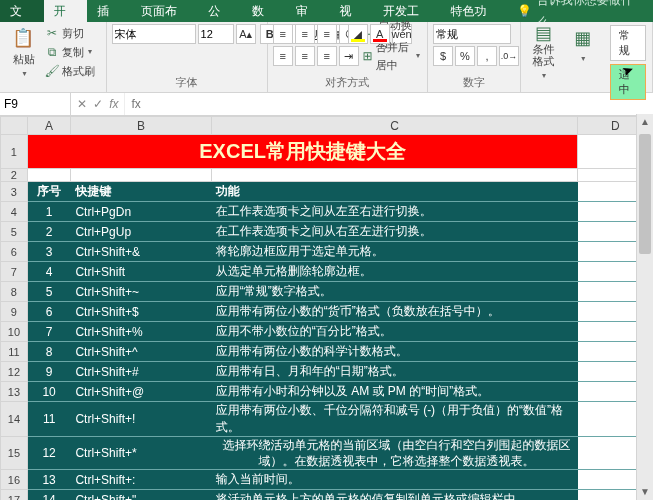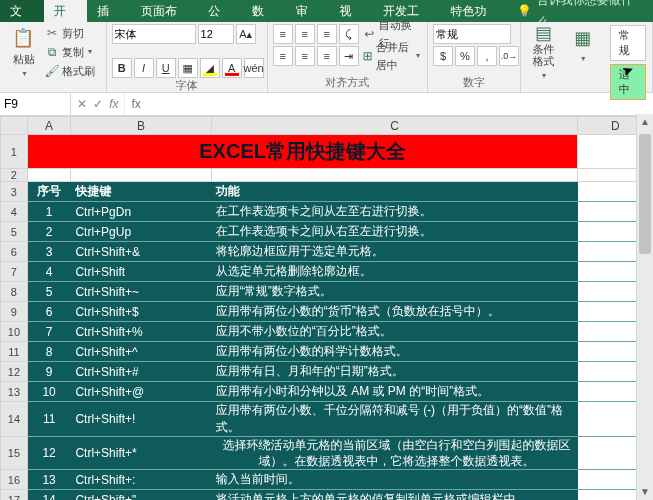--- a/index.html
+++ b/index.html
@@ -225,21 +225,21 @@
   .colB { width: 146px; }
   .colC { width: 394px; }
   .colD { width: 80px; }
 
   .grid td.cell {
     background: #fff;
     height: 20px;
   }
   .grid tr.title-row td.cell {
     background: #ff0000;
-    color: #0f172a;
+    color: #fef9c3;
     text-align: center;
     font-size: 20px;
     font-weight: bold;
     height: 34px;
   }
   .grid tr.blank-row td.cell {
     background: #fff;
     height: 10px;
   }
   .grid tr.hdr-row td.cell,
@@ -343,21 +343,21 @@
           </div>
           <div class="btnrow">
             <span class="ico">🖌</span>
             <span>格式刷</span>
           </div>
         </div>
       </div>
     </div>
 
     <div class="group" style="width:150px;">
-      <div class="group-body" style="flex-direction:column; gap:14px; width:100%;">
+      <div class="group-body" style="flex-direction:row; gap:4px; width:100%;">
         <div style="display:flex; gap:2px;">
           <input class="fake" style="width: 78px;" value="宋体">
           <input class="fake" style="width: 30px;" value="12">
           <span class="sq">A▴</span>
         </div>
         <div style="display:flex; gap:2px;">
           <span class="sq" style="font-weight:bold;">B</span>
           <span class="sq" style="font-style:italic;">I</span>
           <span class="sq" style="text-decoration:underline;">U</span>
           <span class="sq">▦</span>

